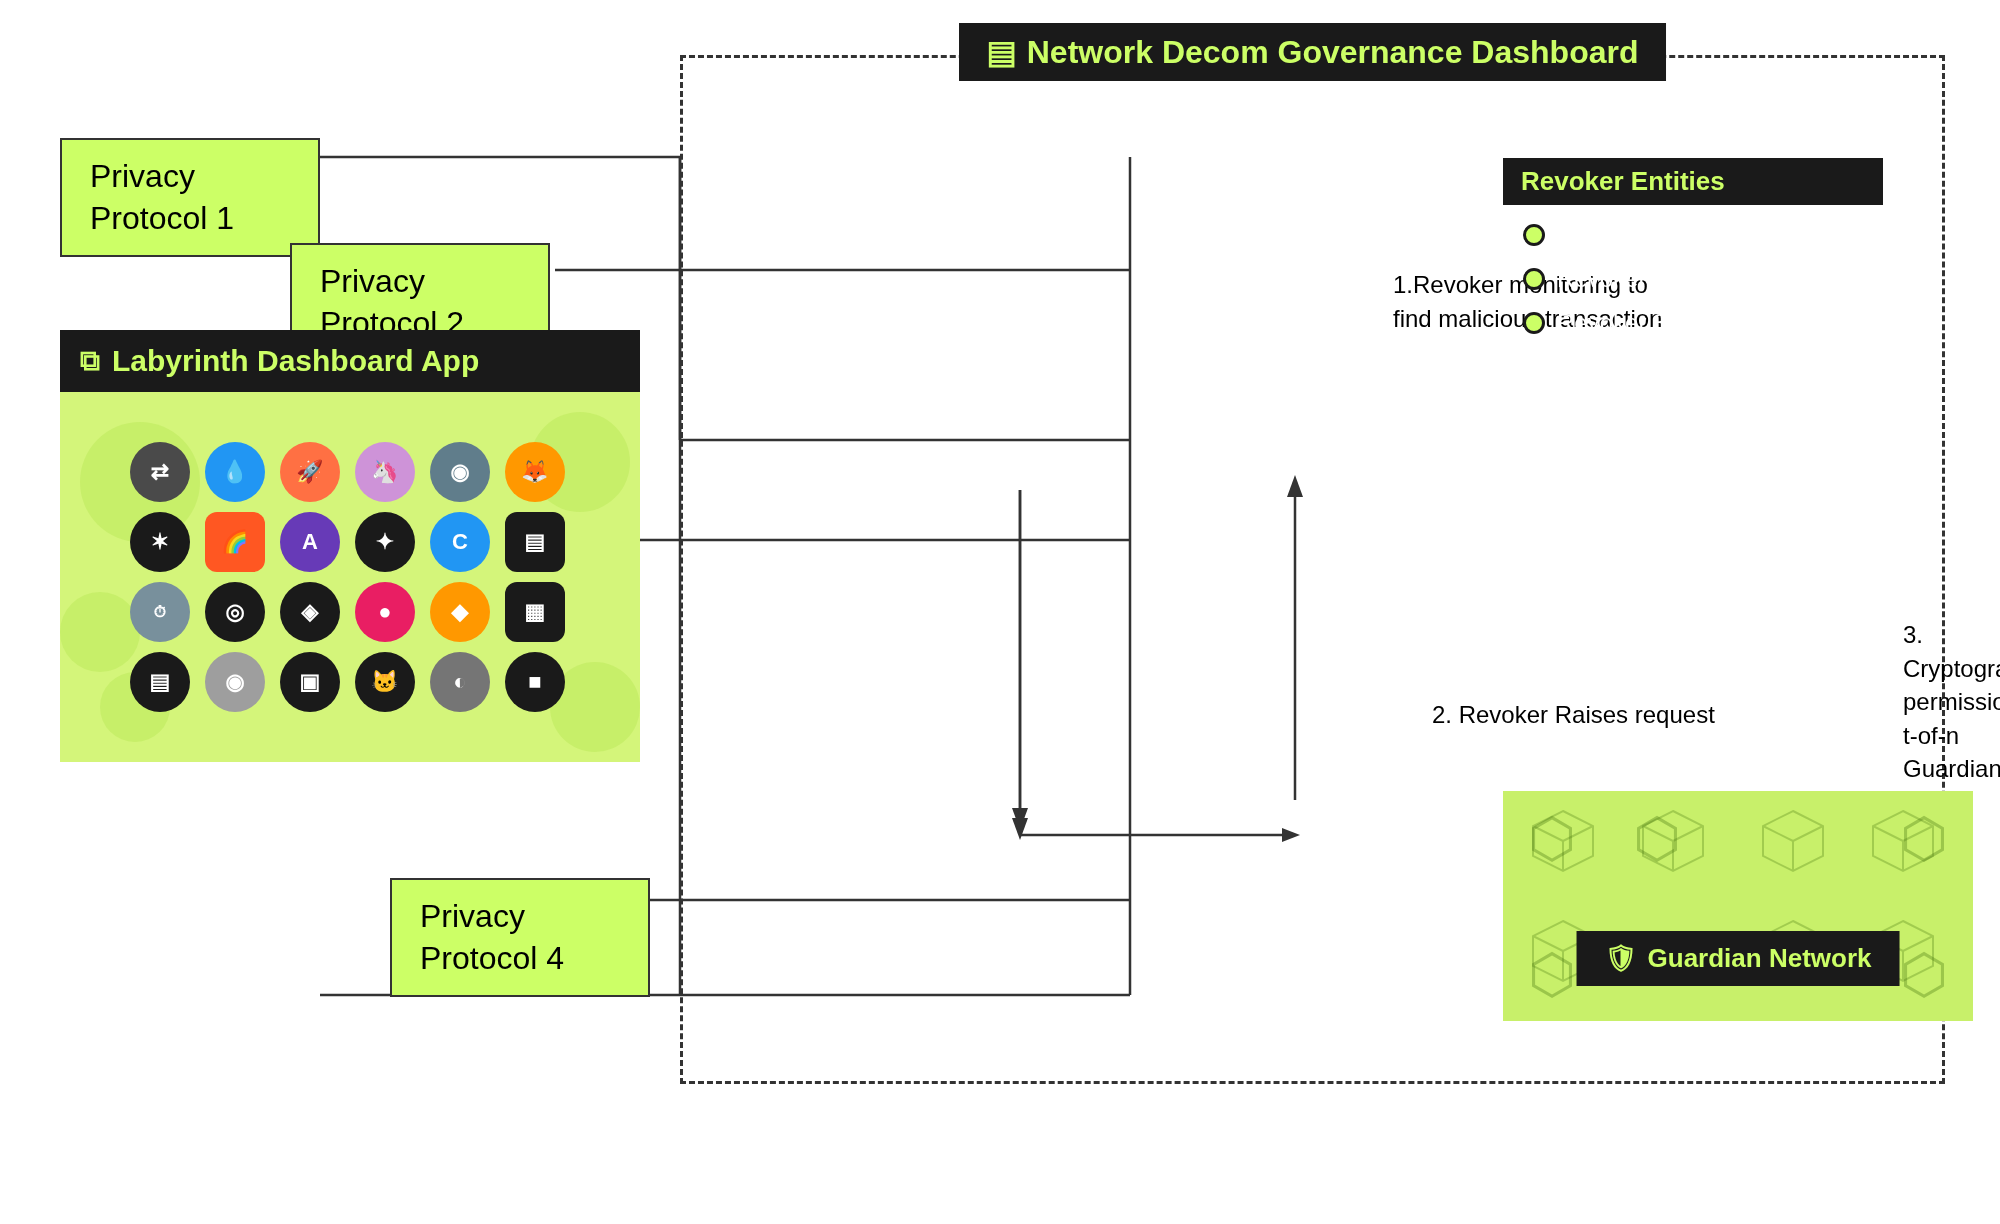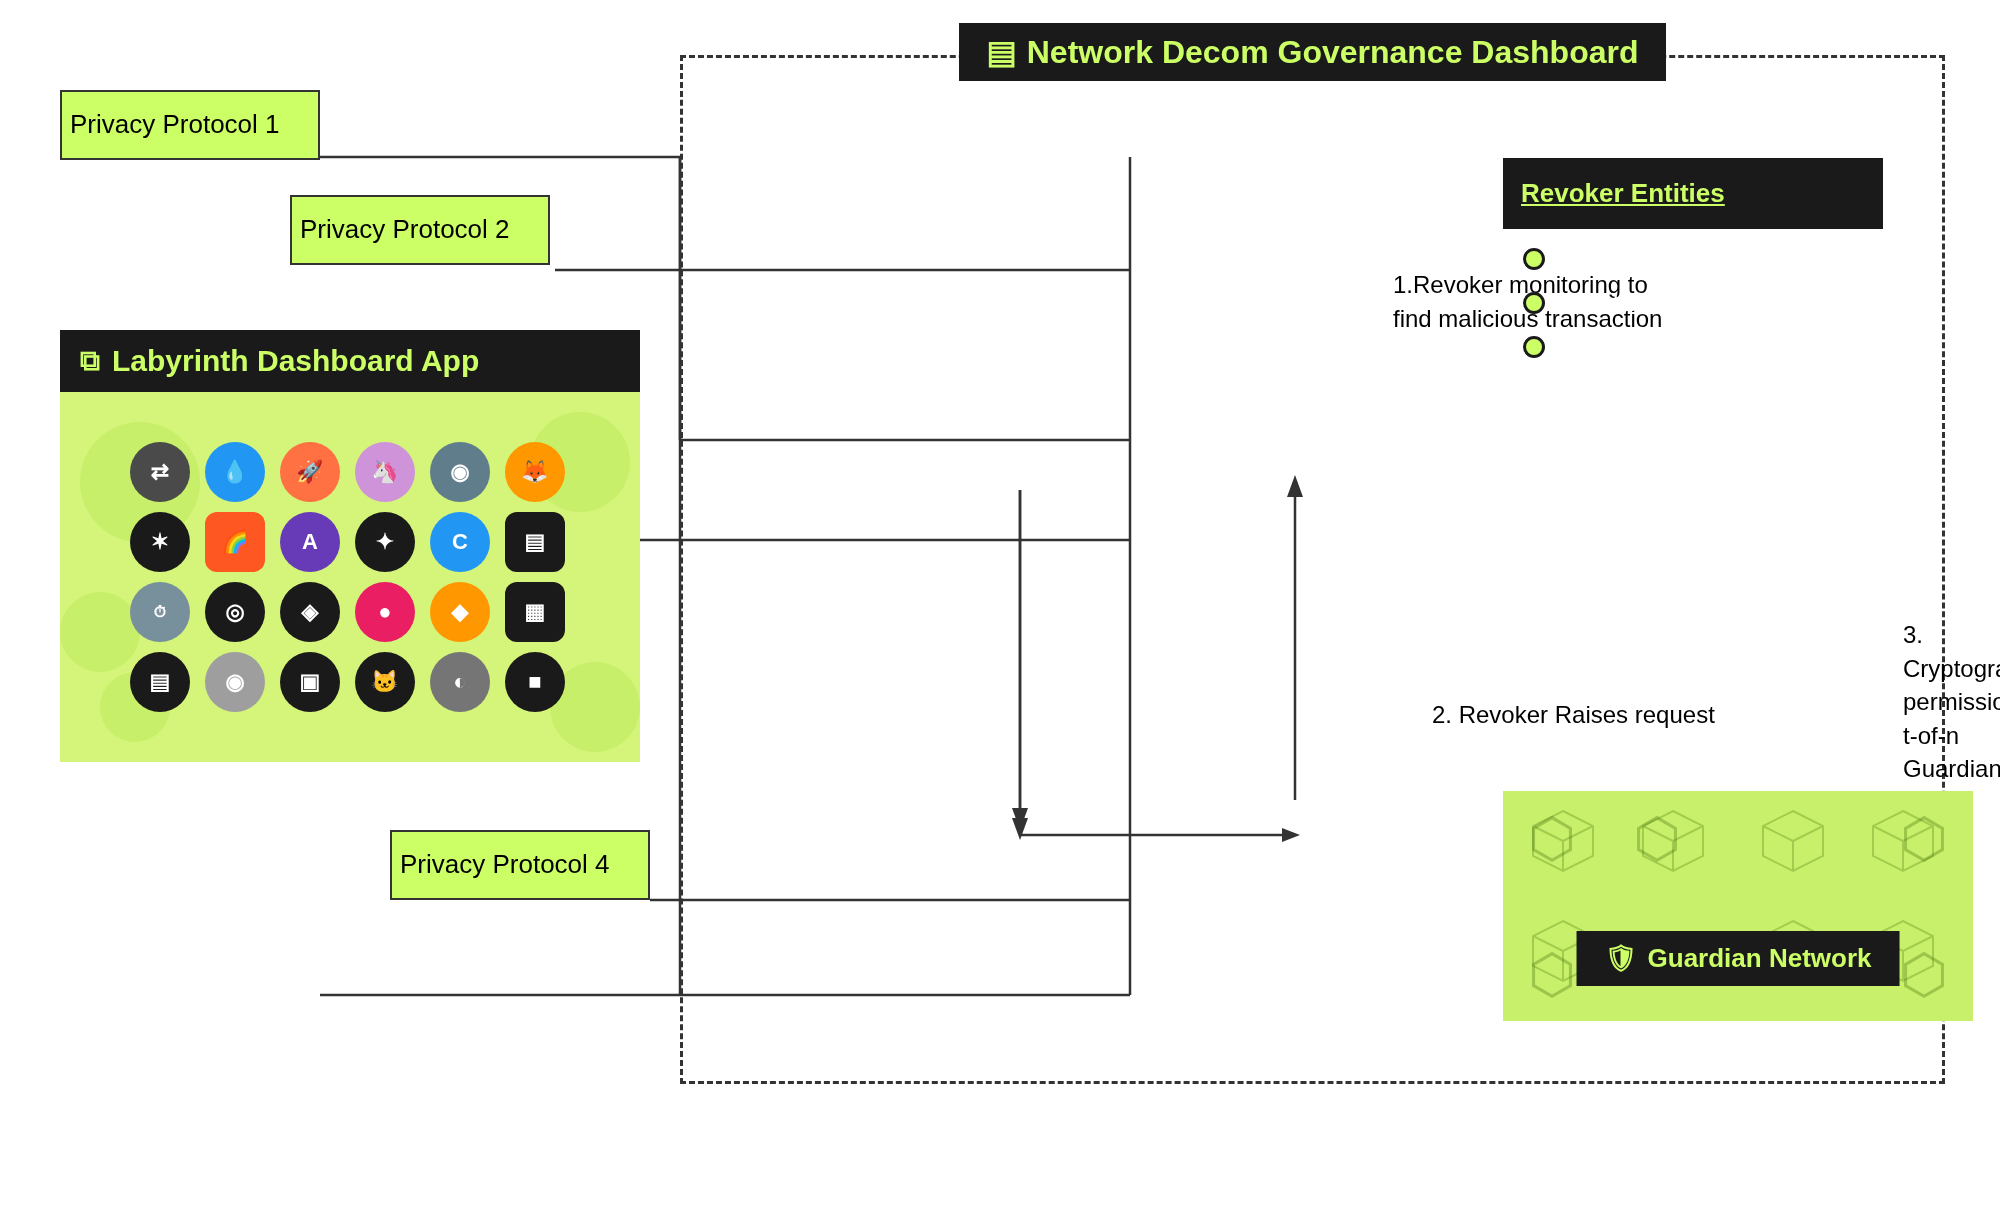--- a/index.html
+++ b/index.html
@@ -16,25 +16,26 @@
       position: relative;
       width: 2000px;
       height: 1224px;
     }
 
     
     .privacy-box {
       position: absolute;
       background: #ccff66;
       border: 2px solid #333;
-      padding: 16px 8px;
-      font-size: 26px;
+      padding: 16px 28px;
+      font-size: 32px;
       font-weight: 500;
       line-height: 1.3;
       min-width: 200px;
+      margin-top: 48px;
     }
 
     #pp1 { left: 60px; top: 90px; width: 260px; }
     #pp2 { left: 290px; top: 195px; width: 260px; }
     #pp3 { left: 60px; top: 935px; width: 260px; }
     #pp4 { left: 390px; top: 830px; width: 260px; }
 
     
     .labyrinth-box {
       position: absolute;
@@ -108,24 +109,23 @@
       font-size: 32px;
       font-weight: bold;
       white-space: nowrap;
       display: flex;
       align-items: center;
       gap: 10px;
     }
     .revoker-header {
       background: #1a1a1a;
       color: #ccff66;
-      padding: 20px 18px;
+      padding: 8px 18px;
       font-size: 26px;
       font-weight: bold;
-      text-decoration: underline;
     }
     .revoker-body {
       padding: 16px 20px;
     }
     .revoker-item {
       display: flex;
       align-items: center;
       gap: 12px;
       margin-bottom: 16px;
       color: white;

